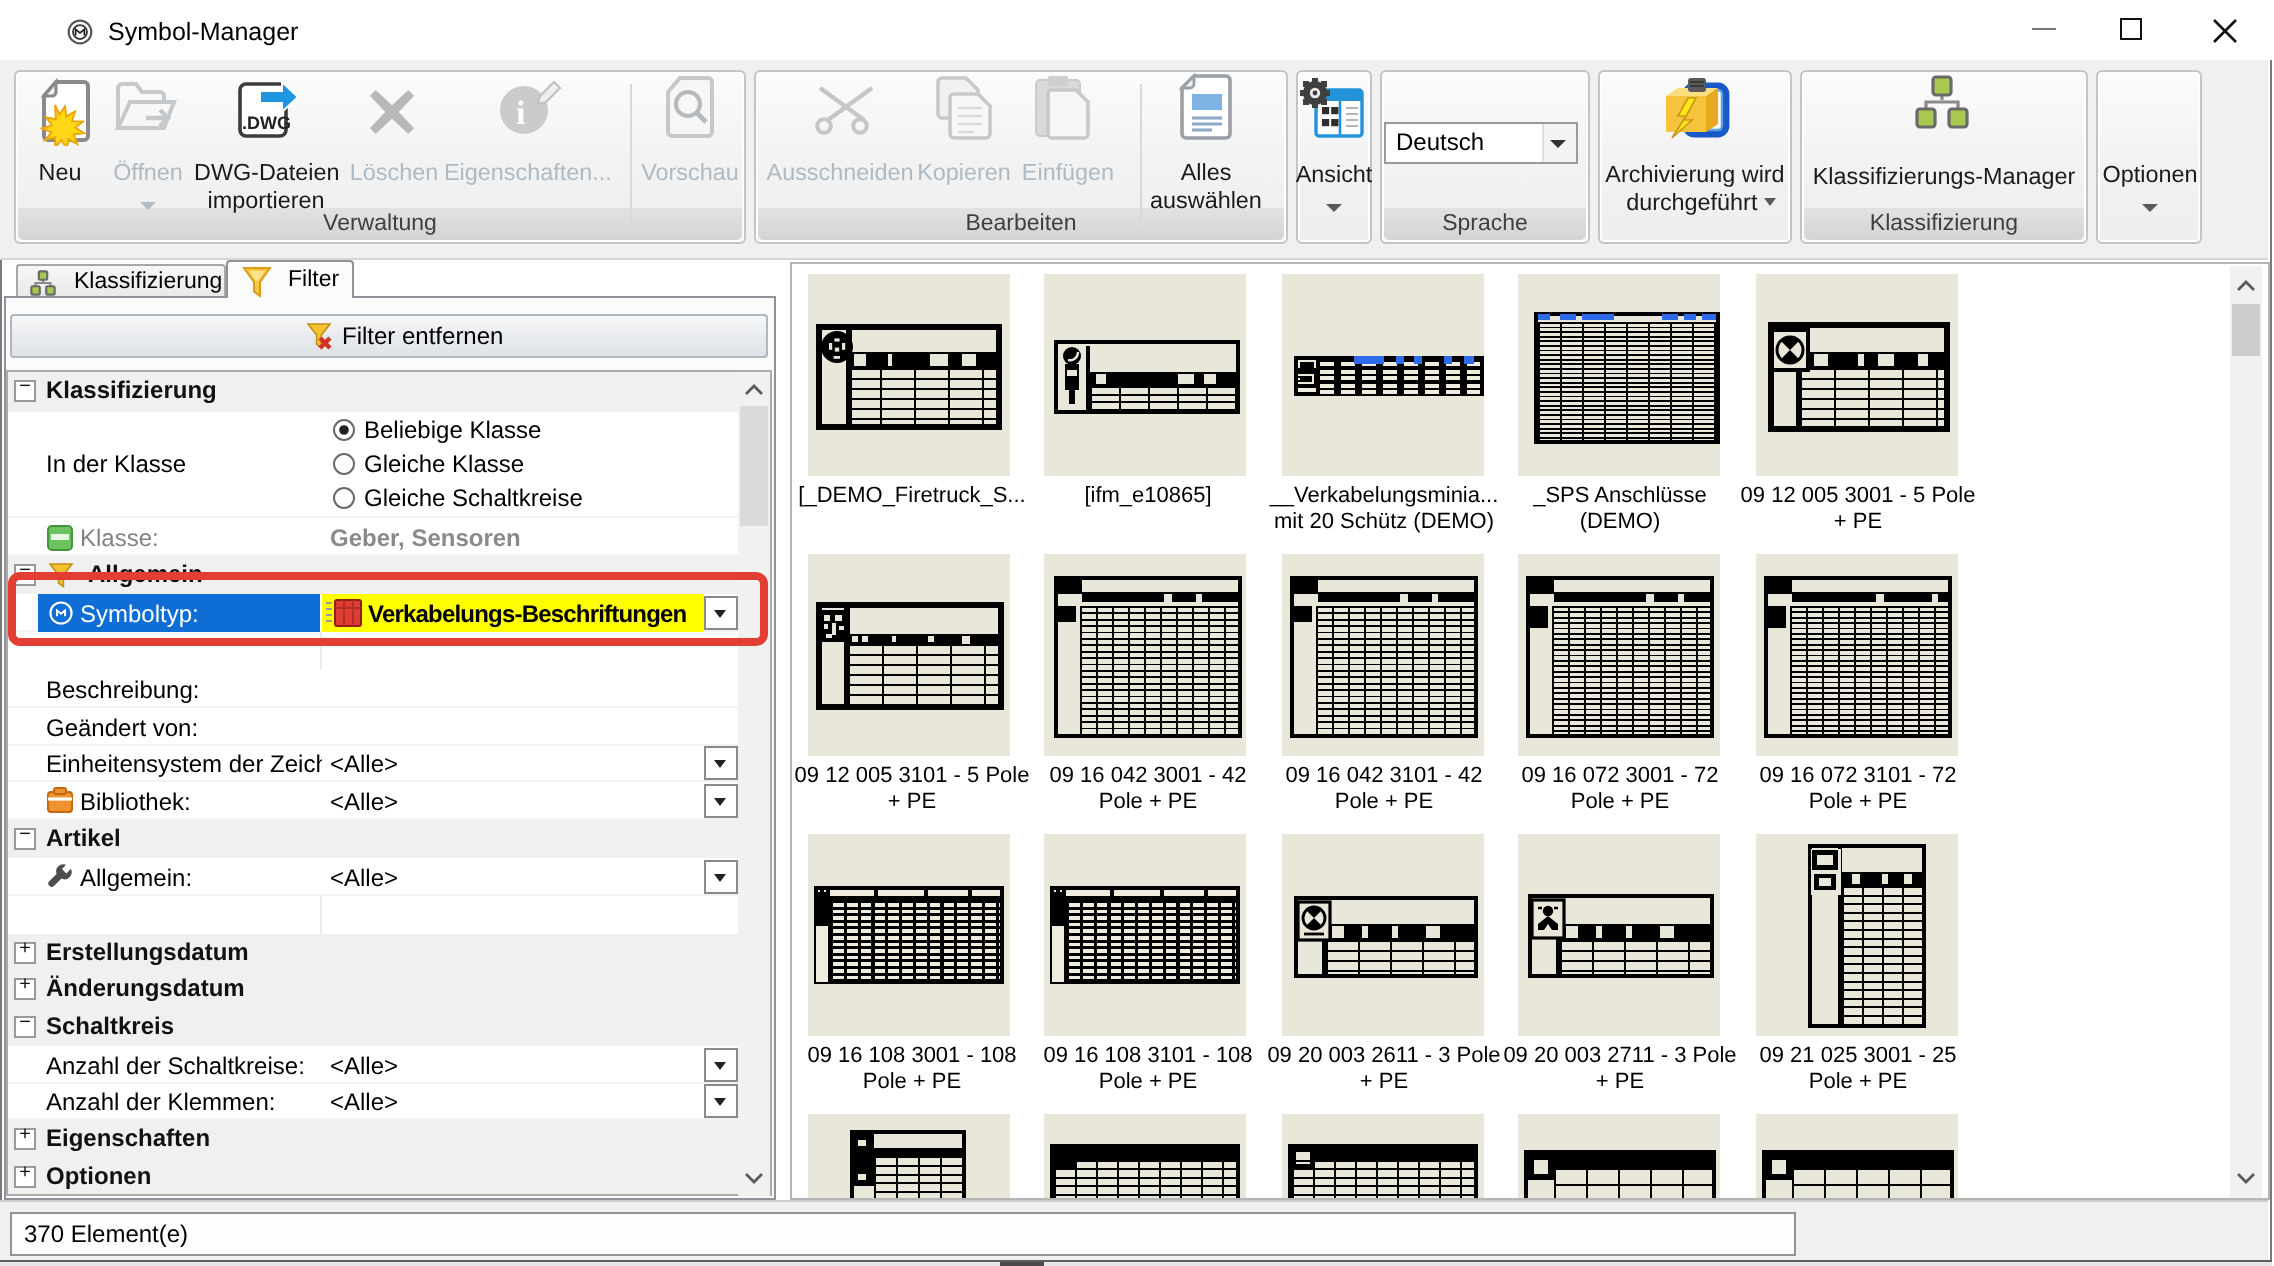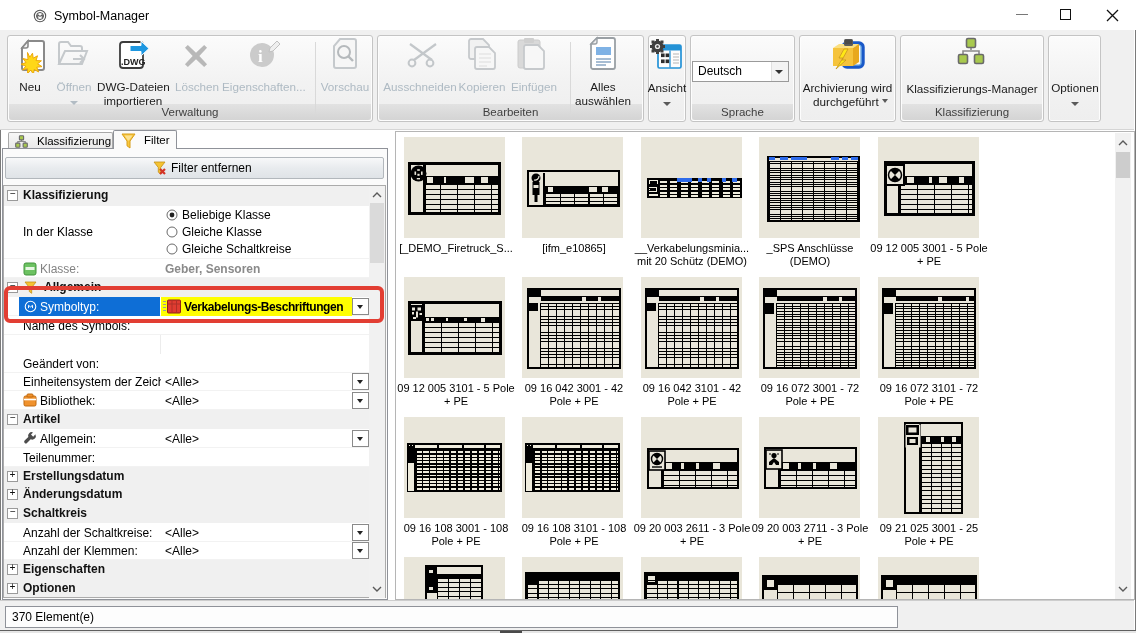--- a/index.html
+++ b/index.html
@@ -307,22 +307,22 @@
       <div class="abs" style="left:159px;top:4px;width:3px;height:11px;background:repeating-linear-gradient(#9a9a9a 0 1px,#ffff00 1px 3px)"></div>
       <svg class="abs" style="left:163px;top:2px" width="14" height="15" viewBox="0 0 14 15">
             <rect x="0.5" y="1" width="13" height="13" rx="1" fill="#e03c31" stroke="#8e1f18"></rect>
             <path d="M0.5 5 h13 M5 1 v13 M9.5 1 v13" stroke="#b03028" stroke-width="1"></path>
           </svg>
       <div class="abs" style="left:180px;top:3px;font-weight:bold;letter-spacing:-0.4px">Verkabelungs-Beschriftungen</div>
       <div class="dbtn" style="left:348px;top:1px">
             <span class="dcaret"></span>
           </div>
     </div>
-    <div class="pr" style="top:130px;height:19px">
-          <div class="abs" style="left:19px;top:3px">Name des Symbols:</div>
+    <div class="pr" style="top:149px;height:19px">
+          <div class="abs" style="left:19px;top:3px">Beschreibung:</div>
         </div>
     <div class="pr" style="top:168px;height:19px">
           <div class="abs" style="left:19px;top:3px">Geändert von:</div>
         </div>
     <div class="pr" style="top:187px;height:18px">
           <div class="abs" style="left:19px;top:2px;width:138px;overflow:hidden;white-space:nowrap">Einheitensystem der Zeichnung</div>
       <div class="abs" style="left:161px;top:2px">&lt;Alle&gt;</div>
           <div class="dbtn" style="left:348px;top:0">
             <span class="dcaret"></span>
           </div>
@@ -341,23 +341,20 @@
         </div>
     <div class="pr" style="top:243px;height:19px">
       <svg class="abs" style="left:19px;top:2px" width="14" height="14" viewBox="0 0 14 14">
             <path d="M12.5 3.5 a3.6 3.6 0 0 1-4.8 4.8 L4 12 a1.7 1.7 0 0 1-2.4-2.4 L5.3 6 A3.6 3.6 0 0 1 10 1.4 L8 3.5 l2.2 2.2 2-2.1z" fill="#4d4d4d"></path>
           </svg>
       <div class="abs" style="left:36px;top:3px">Allgemein:</div>
       <div class="abs" style="left:161px;top:3px">&lt;Alle&gt;</div>
           <div class="dbtn" style="left:348px;top:1px">
             <span class="dcaret"></span>
           </div>
-        </div>
-    <div class="pr" style="top:262px;height:19px">
-          <div class="abs" style="left:19px;top:3px">Teilenummer:</div>
         </div>
     <div class="pr" style="top:337px;height:19px">
           <div class="abs" style="left:19px;top:3px">Anzahl der Schaltkreise:</div>
       <div class="abs" style="left:161px;top:3px">&lt;Alle&gt;</div>
           <div class="dbtn" style="left:348px;top:1px">
             <span class="dcaret"></span>
           </div>
         </div>
     <div class="pr" style="top:356px;height:18px">
           <div class="abs" style="left:19px;top:2px">Anzahl der Klemmen:</div>

